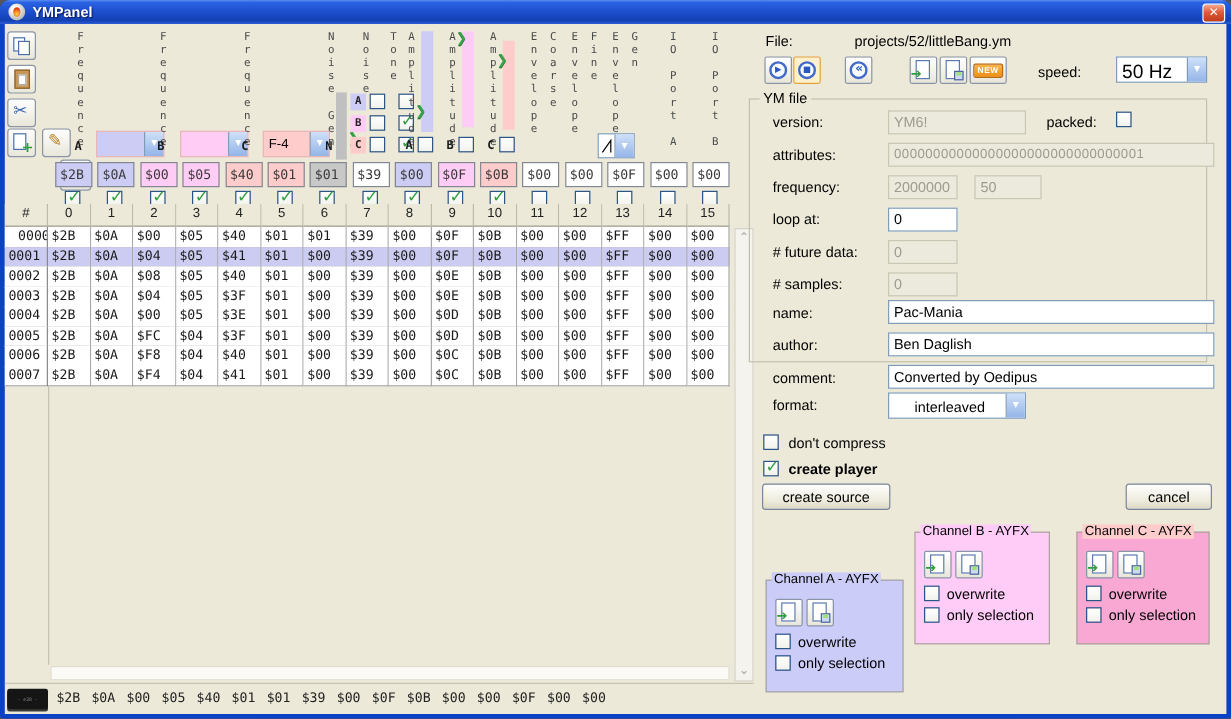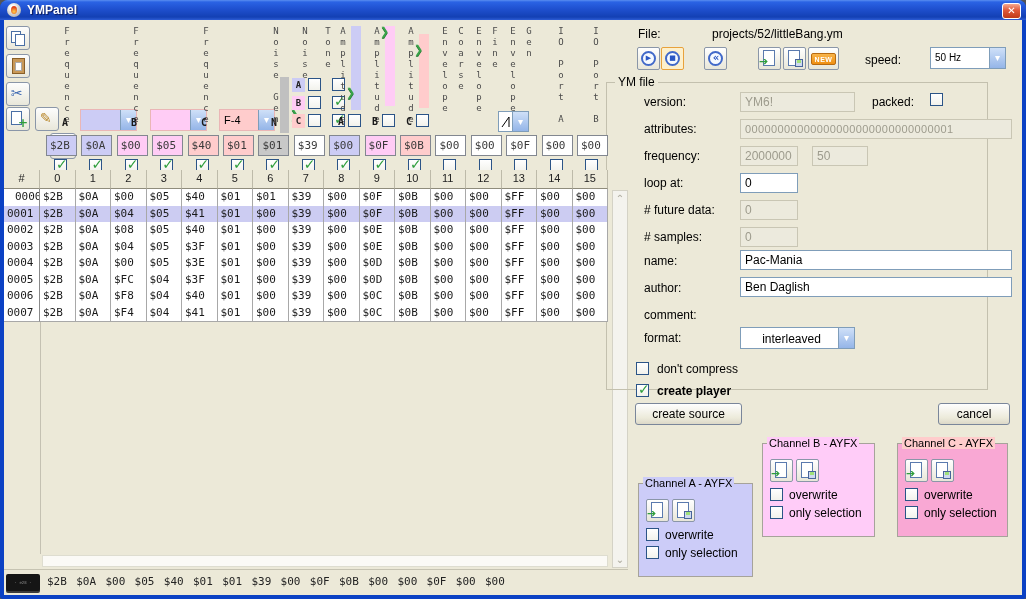--- a/index.html
+++ b/index.html
@@ -193,25 +193,25 @@
   </div>
   <div class="ibtn" style="left:783px;top:47px;">
     <span class="doc"></span>
     <span class="badge-disk"></span>
   </div>
   <div class="ibtn" style="left:808px;top:47px;width:31px;">
     <span class="newbadge">NEW</span>
   </div>
   <div class="lbl" style="left:865px;top:53px;">speed:</div>
   <div class="dd" style="left:930px;top:47px;width:76px;">
-    <span class="ddval" style="font-size:10px;">50 Hz</span>
+    <span class="ddval" style="font-size:16px;">50 Hz</span>
     <span class="ddbtn">▾</span>
   </div>
 
-  <div class="fs" style="left:606px;top:82px;width:382px;height:308px;">
+  <div class="fs" style="left:624px;top:82px;width:382px;height:220px;">
     <span class="fs-legend">YM file</span>
   </div>
   <div class="lbl" style="left:644px;top:95px;">version:</div>
   <div class="tf dis" style="left:740px;top:92px;width:115px;">YM6!</div>
   <div class="lbl" style="left:872px;top:95px;">packed:</div>
   <span class="cb" style="left:930px;top:93px;"></span>
 
   <div class="lbl" style="left:644px;top:122px;">attributes:</div>
   <div class="tf dis" style="left:740px;top:119px;width:272px;font-size:11px;letter-spacing:.4px;">00000000000000000000000000000001</div>
 
@@ -228,20 +228,21 @@
   <div class="lbl" style="left:644px;top:230px;"># samples:</div>
   <div class="tf dis" style="left:740px;top:227px;width:58px;">0</div>
 
   <div class="lbl" style="left:644px;top:254px;">name:</div>
   <div class="tf" style="left:740px;top:250px;width:272px;">Pac-Mania</div>
 
   <div class="lbl" style="left:644px;top:281px;">author:</div>
   <div class="tf" style="left:740px;top:277px;width:272px;">Ben Daglish</div>
 
   <div class="lbl" style="left:644px;top:308px;">comment:</div>
+  <div class="tf" style="left:740px;top:304px;width:272px;">Converted by Oedipus</div>
 
   <div class="lbl" style="left:644px;top:331px;">format:</div>
   <div class="dd" style="left:740px;top:327px;width:115px;">
     <span class="ddval" style="font-size:12px;text-align:center;">interleaved</span>
     <span class="ddbtn">▾</span>
   </div>
 
   <span class="cb" style="left:636px;top:362px;"></span>
   <div class="lbl" style="left:657px;top:362px;">don't compress</div>
   <span class="cb on" style="left:636px;top:384px;"></span>

